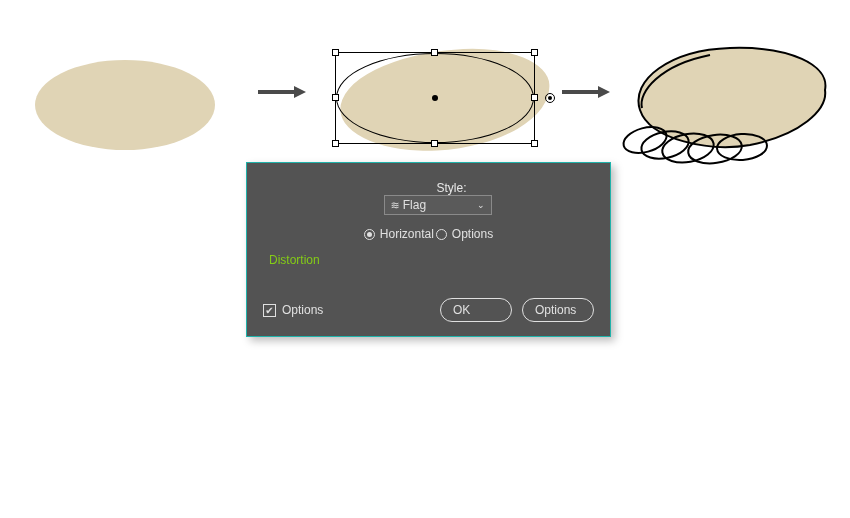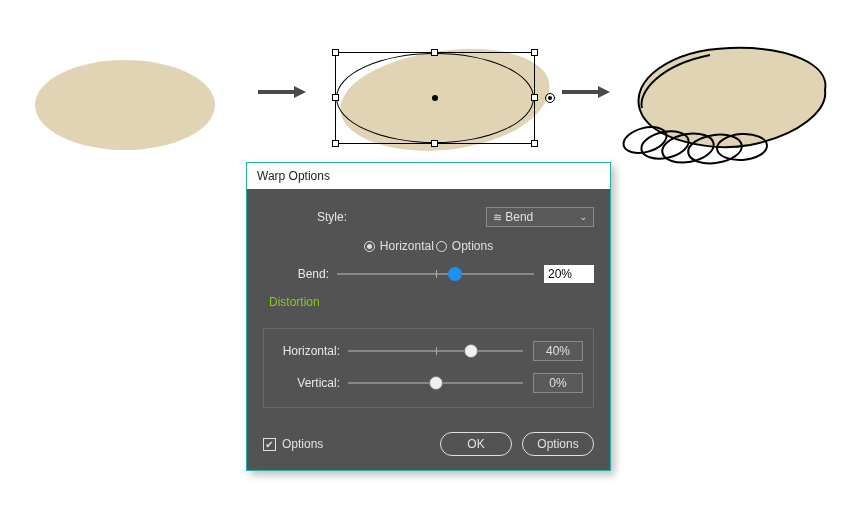--- a/index.html
+++ b/index.html
@@ -232,21 +232,20 @@
     align-items: center; justify-content: center;
     font-size: 10px;
     color: #e0e0e0;
   }
   .btns { display: flex; gap: 10px; }
   .btn {
     min-width: 72px;
     padding: 4px 12px;
     border: 1px solid #e0e0e0;
     border-radius: 14px;
-    text-align: center;
     color: #e0e0e0;
     cursor: pointer;
     user-select: none;
   }
   .styleicon {
     font-size: 11px;
     color: #ddd;
     margin-right: 3px;
   }
 </style>
@@ -283,77 +282,48 @@
     <path d="M32,78 C28,62 50,35 100,25" fill="none" stroke="#000" stroke-width="2"></path>
     <ellipse cx="35" cy="110" rx="22" ry="12" fill="none" stroke="#000" stroke-width="2" transform="rotate(-15 35 110)"></ellipse>
     <ellipse cx="55" cy="115" rx="24" ry="13" fill="none" stroke="#000" stroke-width="2" transform="rotate(-12 55 115)"></ellipse>
     <ellipse cx="78" cy="118" rx="26" ry="14" fill="none" stroke="#000" stroke-width="2" transform="rotate(-10 78 118)"></ellipse>
     <ellipse cx="105" cy="119" rx="27" ry="14" fill="none" stroke="#000" stroke-width="2" transform="rotate(-8 105 119)"></ellipse>
     <ellipse cx="132" cy="117" rx="25" ry="13" fill="none" stroke="#000" stroke-width="2" transform="rotate(-4 132 117)"></ellipse>
   </svg>
 </div>
 
 <div class="dialog">
-  <div class="titlebar">
-    <span>Warp Options</span>
-  </div>
   <div class="dialog-body">
 
-    <div class="row" style="justify-content:space-between; padding-left:18px;">
+    <div class="row" style="justify-content:flex-start; padding-left:18px;flex-direction:column;">
       <span class="lbl">Style:</span>
       <div class="styleselect">
         <span style="display:inline-flex;align-items:center;">
           <span class="styleicon">≋</span>
-          <span>Bend</span>
+          <span>Flag</span>
         </span>
         <span class="caret">⌄</span>
       </div>
     </div>
 
     <div class="row">
       <div class="radios">
         <span class="radio">
           <span class="ring on"></span>
           <span>Horizontal</span>
         </span>
         <span class="radio">
           <span class="ring"></span>
           <span>Options</span>
         </span>
       </div>
     </div>
 
-    <div class="slider-row">
-      <span class="lbl-sm">Bend:</span>
-      <div class="track">
-        <div class="tick" style="left:50%;"></div>
-        <div class="thumb blue" style="left:60%;"></div>
-      </div>
-      <div class="valbox">20%</div>
-    </div>
 
     <div class="section">Distortion</div>
-    <div class="section-box">
-      <div class="slider-row">
-        <span class="lbl-sm">Horizontal:</span>
-        <div class="track">
-          <div class="tick" style="left:50%;"></div>
-          <div class="thumb grey" style="left:70%;"></div>
-        </div>
-        <div class="valbox grey">40%</div>
-      </div>
-      <div class="slider-row">
-        <span class="lbl-sm">Vertical:</span>
-        <div class="track">
-          <div class="tick" style="left:50%;"></div>
-          <div class="thumb grey" style="left:50%;"></div>
-        </div>
-        <div class="valbox grey">0%</div>
-      </div>
-    </div>
 
     <div class="bottom">
       <span class="chk">
         <span class="chkbox">✔</span>
         <span>Options</span>
       </span>
       <div class="btns">
         <div class="btn">OK</div>
         <div class="btn">Options</div>
       </div>

